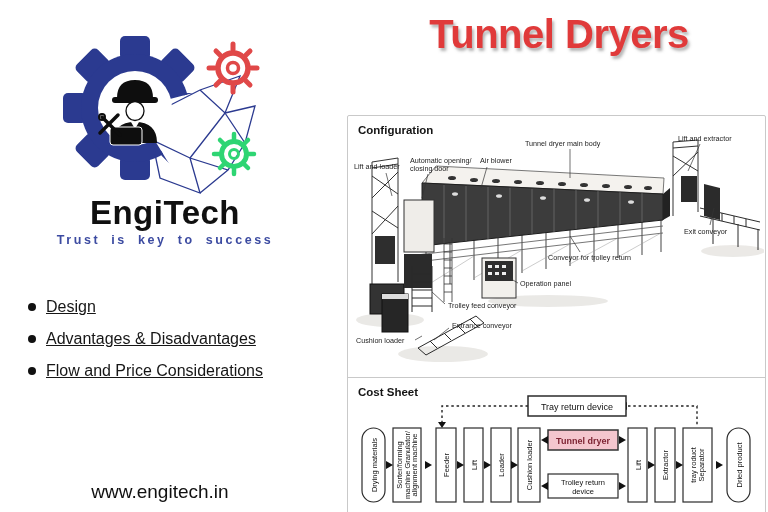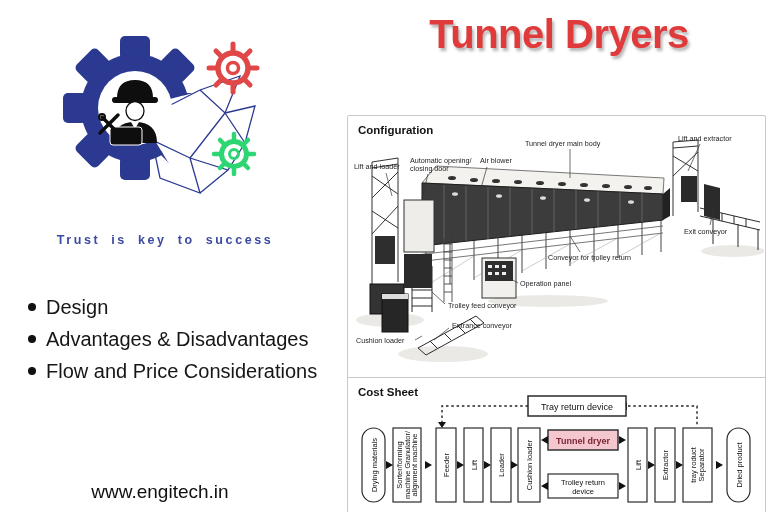--- a/index.html
+++ b/index.html
@@ -8,21 +8,21 @@
          font-family:"Liberation Sans",sans-serif;}
   
   .left-col{position:absolute;left:0;top:0;width:335px;height:512px;}
   .logo-svg{position:absolute;left:40px;top:18px;}
   .brand-name{position:absolute;left:0;top:194px;width:330px;text-align:center;
               font-size:33px;font-weight:bold;color:#101010;letter-spacing:.5px;}
   .brand-tagline{position:absolute;left:0;top:233px;width:330px;text-align:center;
                  font-size:12.5px;font-weight:bold;color:#3c4ba1;letter-spacing:2.6px;word-spacing:5px;}
   .topics{position:absolute;left:26px;top:296px;margin:0;padding:0;list-style:none;}
   .topics li{position:relative;padding-left:20px;margin-bottom:10px;
-             font-size:20px;color:#161616;line-height:22px;}
+             font-size:16px;color:#161616;line-height:22px;text-decoration:underline;}
   .topics li::before{content:'';position:absolute;left:2px;top:7px;width:8px;height:8px;
                      border-radius:50%;background:#111;}
   .website{position:absolute;left:0;top:481px;width:320px;text-align:center;
            font-size:19px;color:#101010;}
   
   .page-title{position:absolute;left:350px;top:12px;width:418px;text-align:center;
               font-size:40px;font-weight:bold;color:#e03a3a;letter-spacing:-.5px;
               text-shadow:2px 3px 3px rgba(110,110,110,.5);}
   .panel{position:absolute;left:347px;top:103px;width:419px;height:406px;
          border:1.5px solid #c9c9c9;background:#fff;border-radius:2px;margin-top:12px;}
@@ -106,20 +106,21 @@
           <line x1="174" y1="136" x2="179" y2="136"></line>
           <line x1="209" y1="136" x2="214" y2="136"></line>
           <line x1="180" y1="122" x2="183.5" y2="125.5"></line>
           <line x1="204.5" y1="146.5" x2="208" y2="150"></line>
           <line x1="208" y1="122" x2="204.5" y2="125.5"></line>
           <line x1="183.5" y1="146.5" x2="180" y2="150"></line>
         </g>
       </g>
     </svg>
 
+    <div class="brand-name">EngiTech</div>
     <div class="brand-tagline">Trust is key to success</div>
 
     <ul class="topics">
       <li>Design</li>
       <li>Advantages &amp; Disadvantages</li>
       <li>Flow and Price Considerations</li>
     </ul>
 
     <div class="website">www.engitech.in</div>
   </div>

